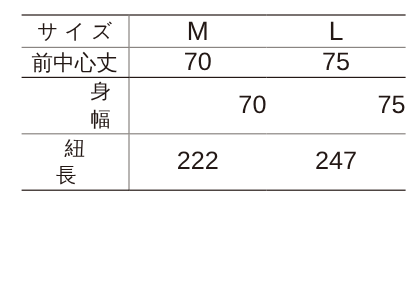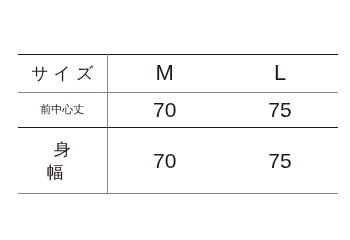--- a/index.html
+++ b/index.html
@@ -20,57 +20,56 @@
     top: 12px;
     width: 320px;
     height: 140px;
   }
 
   table.size-table {
     width: 320px;
     height: 140px;
     border-collapse: collapse;
     table-layout: fixed;
-    margin-top: 42px;
   }
 
   table.size-table td,
   table.size-table th {
     padding: 0;
     margin: 0;
     text-align: center;
     vertical-align: middle;
     color: #231815;
     font-weight: normal;
   }
 
   
   col.col-label { width: 89px; }
   col.col-m     { width: 115px; }
   col.col-l     { width: 116px; }
 
   
   tr.r-head  td { border-top: 1.6px solid #231815; border-bottom: 1.6px solid #8a8582; }
   tr.r-1     td { border-bottom: 1.6px solid #231815; }
-  tr.r-2     td { border-bottom: 1.6px solid #8a8582; }
+  tr.r-2     td { border-bottom: 1.6px solid #8a8582; text-align: right; }
   tr.r-3     td { border-bottom: 1.6px solid #231815; }
   tr.r-4     td { border-bottom: 1.6px solid #8a8582; }
 
   
   td.c-label { border-right: 1.6px solid #8a8582; }
 
   
   .lbl-head {
     font-size: 17px;
     letter-spacing: 5px;
     text-indent: 5px;
     font-weight: 400;
   }
   .lbl-tight {
-    font-size: 11px;
+    font-size: 18px;
     letter-spacing: 0px;
     font-weight: 400;
   }
   .lbl-wide {
     font-size: 17px;
     letter-spacing: 14px;
     text-indent: 14px;
     font-weight: 400;
   }
   .hdr-size {
@@ -106,16 +105,21 @@
         <td class="num">70</td>
         <td class="num">75</td>
       </tr>
 
       <tr class="r-2">
         <td class="c-label lbl-wide">身　幅</td>
         <td class="num">70</td>
         <td class="num">75</td>
       </tr>
 
+      <tr class="r-3">
+        <td class="c-label lbl-wide">紐　長</td>
+        <td class="num">222</td>
+        <td class="num">247</td>
+      </tr>
 
     </tbody>
   </table>
 </div>
 
 </body></html>

